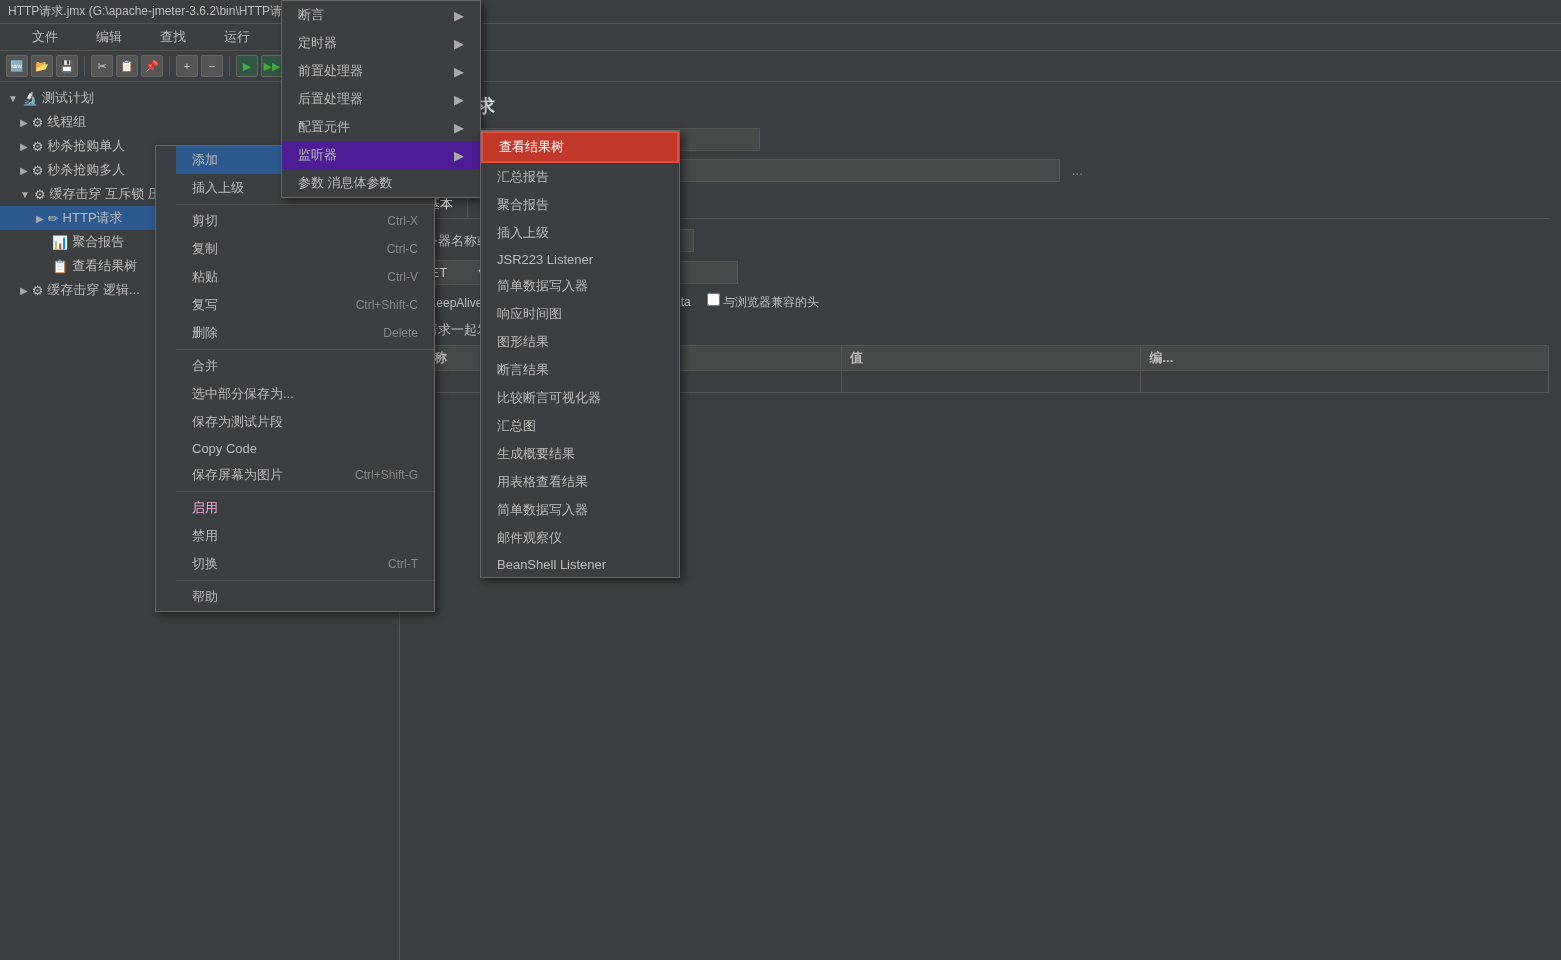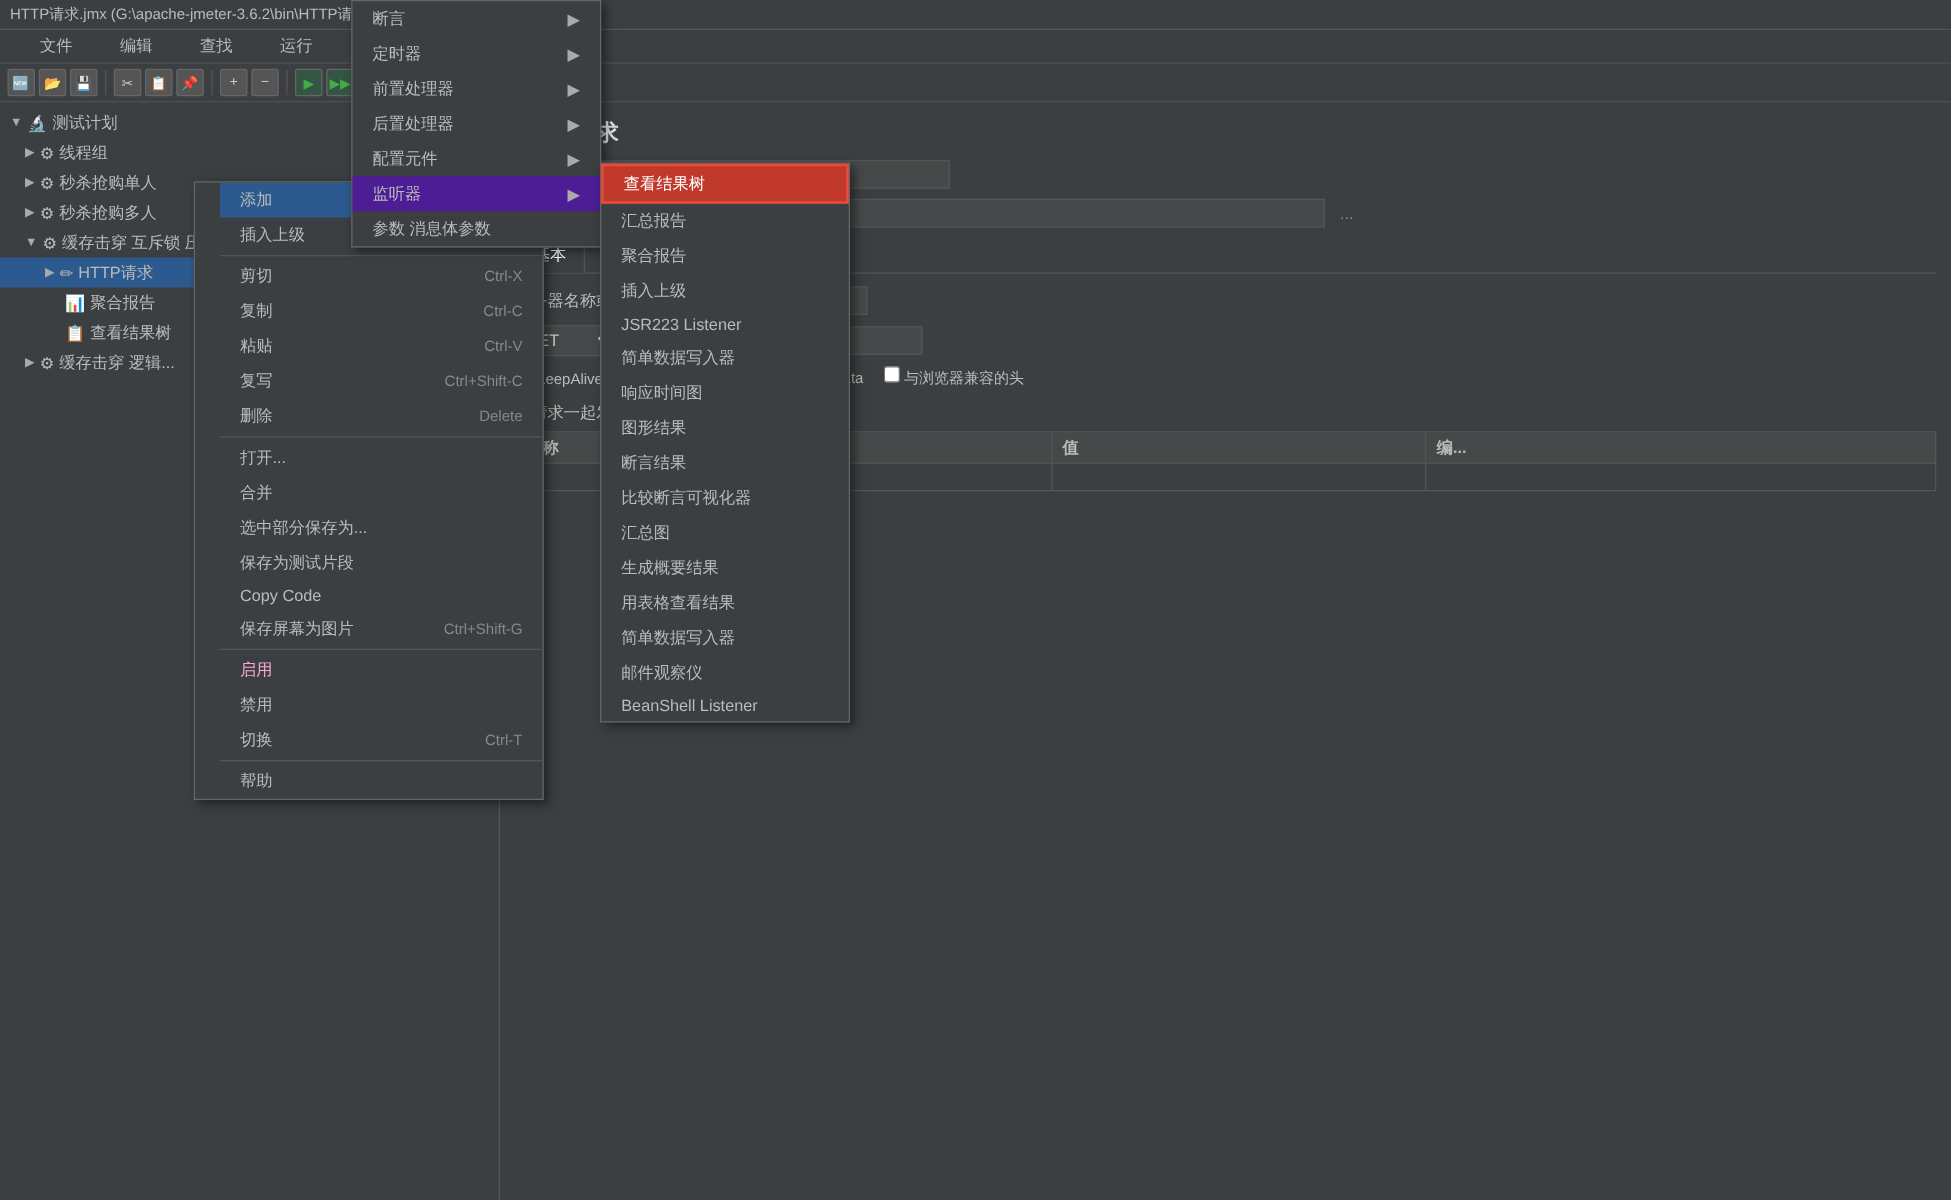--- a/index.html
+++ b/index.html
@@ -460,23 +460,20 @@
   <div class="ctx-item">
     <span>复写</span>
     <span class="ctx-shortcut">Ctrl+Shift-C</span>
   </div>
   <div class="ctx-item">
     <span>删除</span>
     <span class="ctx-shortcut">Delete</span>
   </div>
   <div class="ctx-separator"></div>
   <div class="ctx-item">
-    <span>打开...</span>
-  </div>
-  <div class="ctx-item">
     <span>合并</span>
   </div>
   <div class="ctx-item">
     <span>选中部分保存为...</span>
   </div>
   <div class="ctx-item">
     <span>保存为测试片段</span>
   </div>
   <div class="ctx-item">
     <span>Copy Code</span>

